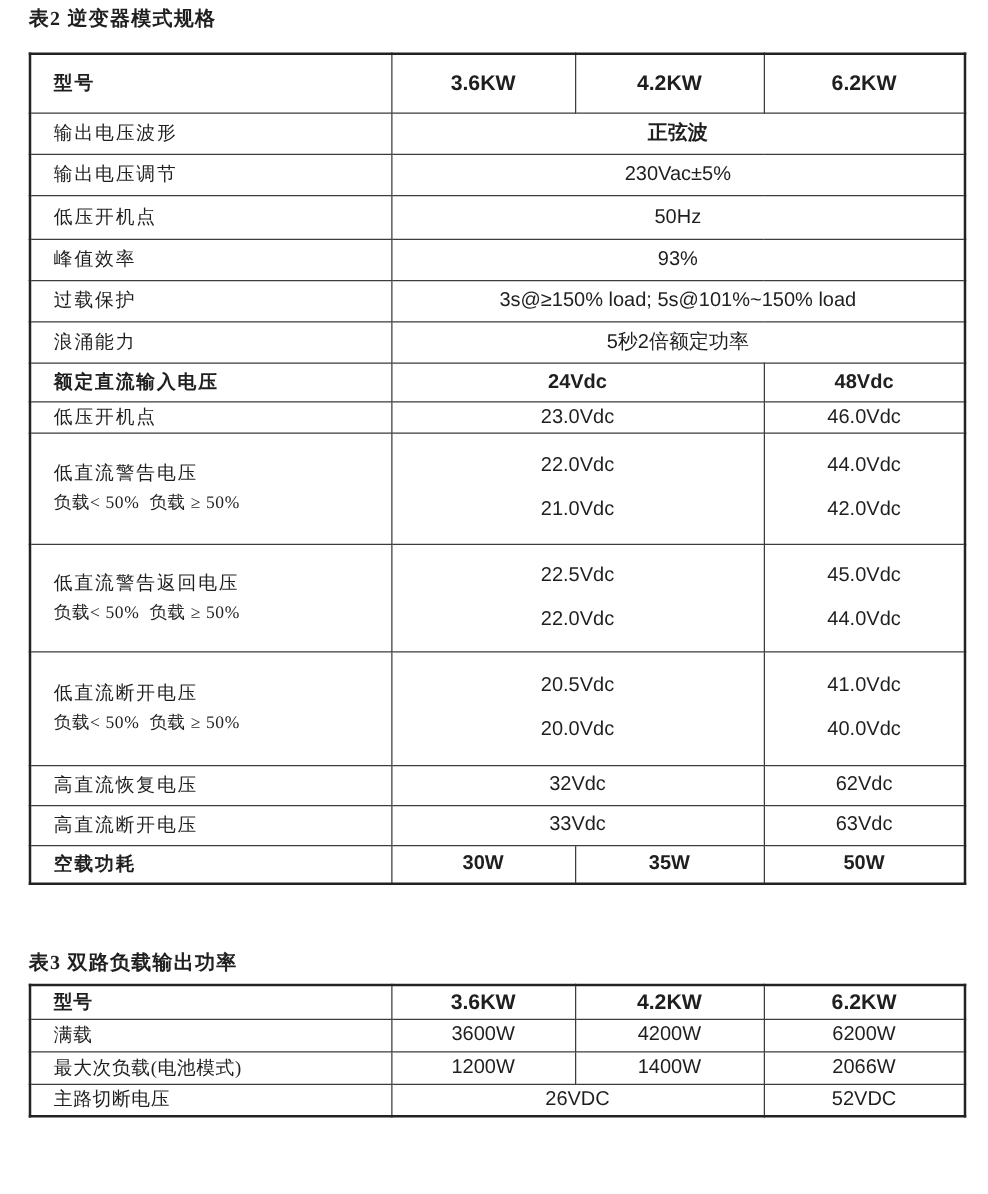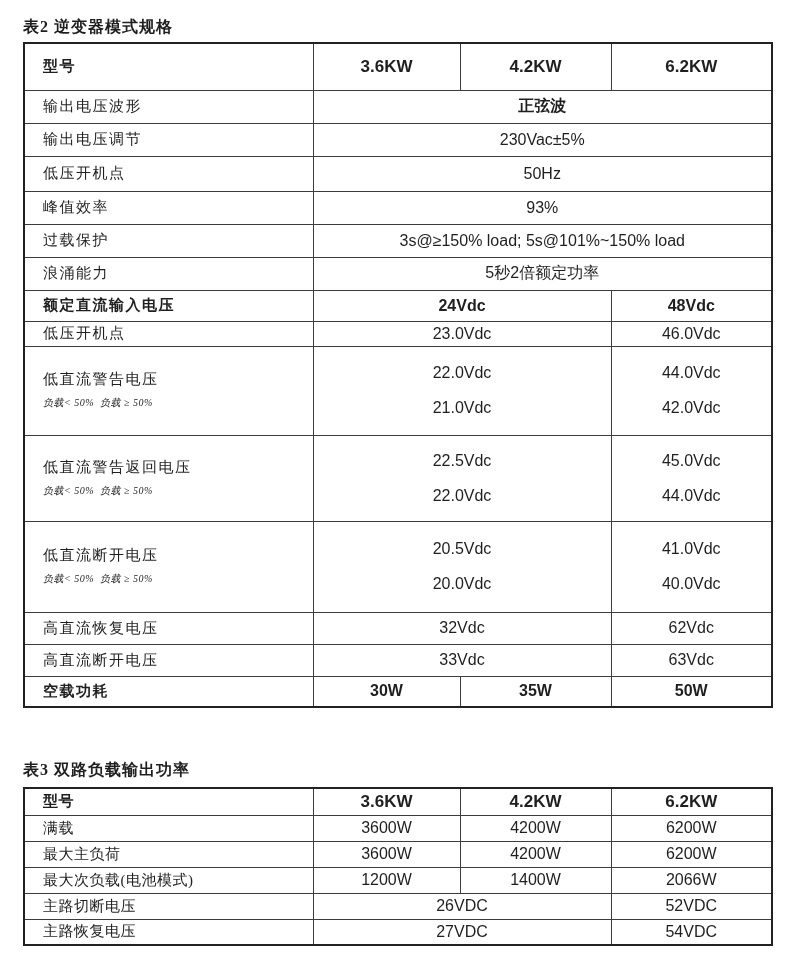--- a/index.html
+++ b/index.html
@@ -17,21 +17,21 @@
     color:var(--ink);
     font-family:"Liberation Sans","DejaVu Sans",sans-serif;
     overflow:hidden;
   }
   .tbl-title{
     position:absolute;left:23px;
     font-family:"Liberation Serif","DejaVu Serif",serif;
     font-weight:bold;font-size:16px;letter-spacing:1px;
     color:var(--ink);
   }
-  #title-t2{top:17px;}
+  #title-t2{top:5px;}
   #title-t3{top:760px;}
   table.spec{
     position:absolute;left:23px;
     width:748px;
     border-collapse:collapse;table-layout:fixed;
     border:2px solid var(--line-strong);
     background:var(--paper);
   }
   #table2{top:42px;}
   #table3{top:787px;}
@@ -54,22 +54,22 @@
   .bold{font-weight:bold;}
   
   .rh47{height:47px;} .rh35{height:35px;} .rh33{height:33px;}
   .rh32{height:32px;} .rh31{height:31px;font-weight:bold;} .rh25{height:25px;}
   .rh89{height:89px;} .rh86{height:86px;} .rh91{height:91px;}
   
   .rh27{height:27px;} .rh26{height:26px;}
   
   .tall-lbl .main{line-height:22px;}
   .tall-lbl .sub{
-    font-size:10px;letter-spacing:0.5px;line-height:20px;
-    white-space:pre;margin-top:3px;font-style:italic;
+    font-size:14px;letter-spacing:0.5px;line-height:20px;
+    white-space:pre;margin-top:3px;
   }
   .tall-val div{line-height:20px;}
   .tall-val div + div{margin-top:15px;}
 </style>
 </head>
 <body>
 
 <div class="page">
 
   <div class="tbl-title" id="title-t2">表2 逆变器模式规格</div>
@@ -199,37 +199,26 @@
         <td class="val">4.2KW</td>
         <td class="val">6.2KW</td>
       </tr>
       <tr class="rh26">
         <td class="lbl">满载</td>
         <td class="val">3600W</td>
         <td class="val">4200W</td>
         <td class="val">6200W</td>
       </tr>
       <tr class="rh26">
-        <td class="lbl">最大主负荷</td>
-        <td class="val">3600W</td>
-        <td class="val">4200W</td>
-        <td class="val">6200W</td>
-      </tr>
-      <tr class="rh26">
         <td class="lbl">最大次负载(电池模式)</td>
         <td class="val">1200W</td>
         <td class="val">1400W</td>
         <td class="val">2066W</td>
       </tr>
       <tr class="rh26">
         <td class="lbl">主路切断电压</td>
         <td class="val" colspan="2">26VDC</td>
         <td class="val">52VDC</td>
       </tr>
-      <tr class="rh26">
-        <td class="lbl">主路恢复电压</td>
-        <td class="val" colspan="2">27VDC</td>
-        <td class="val">54VDC</td>
-      </tr>
     </tbody>
   </table>
 
 </div>
 
 </body></html>

